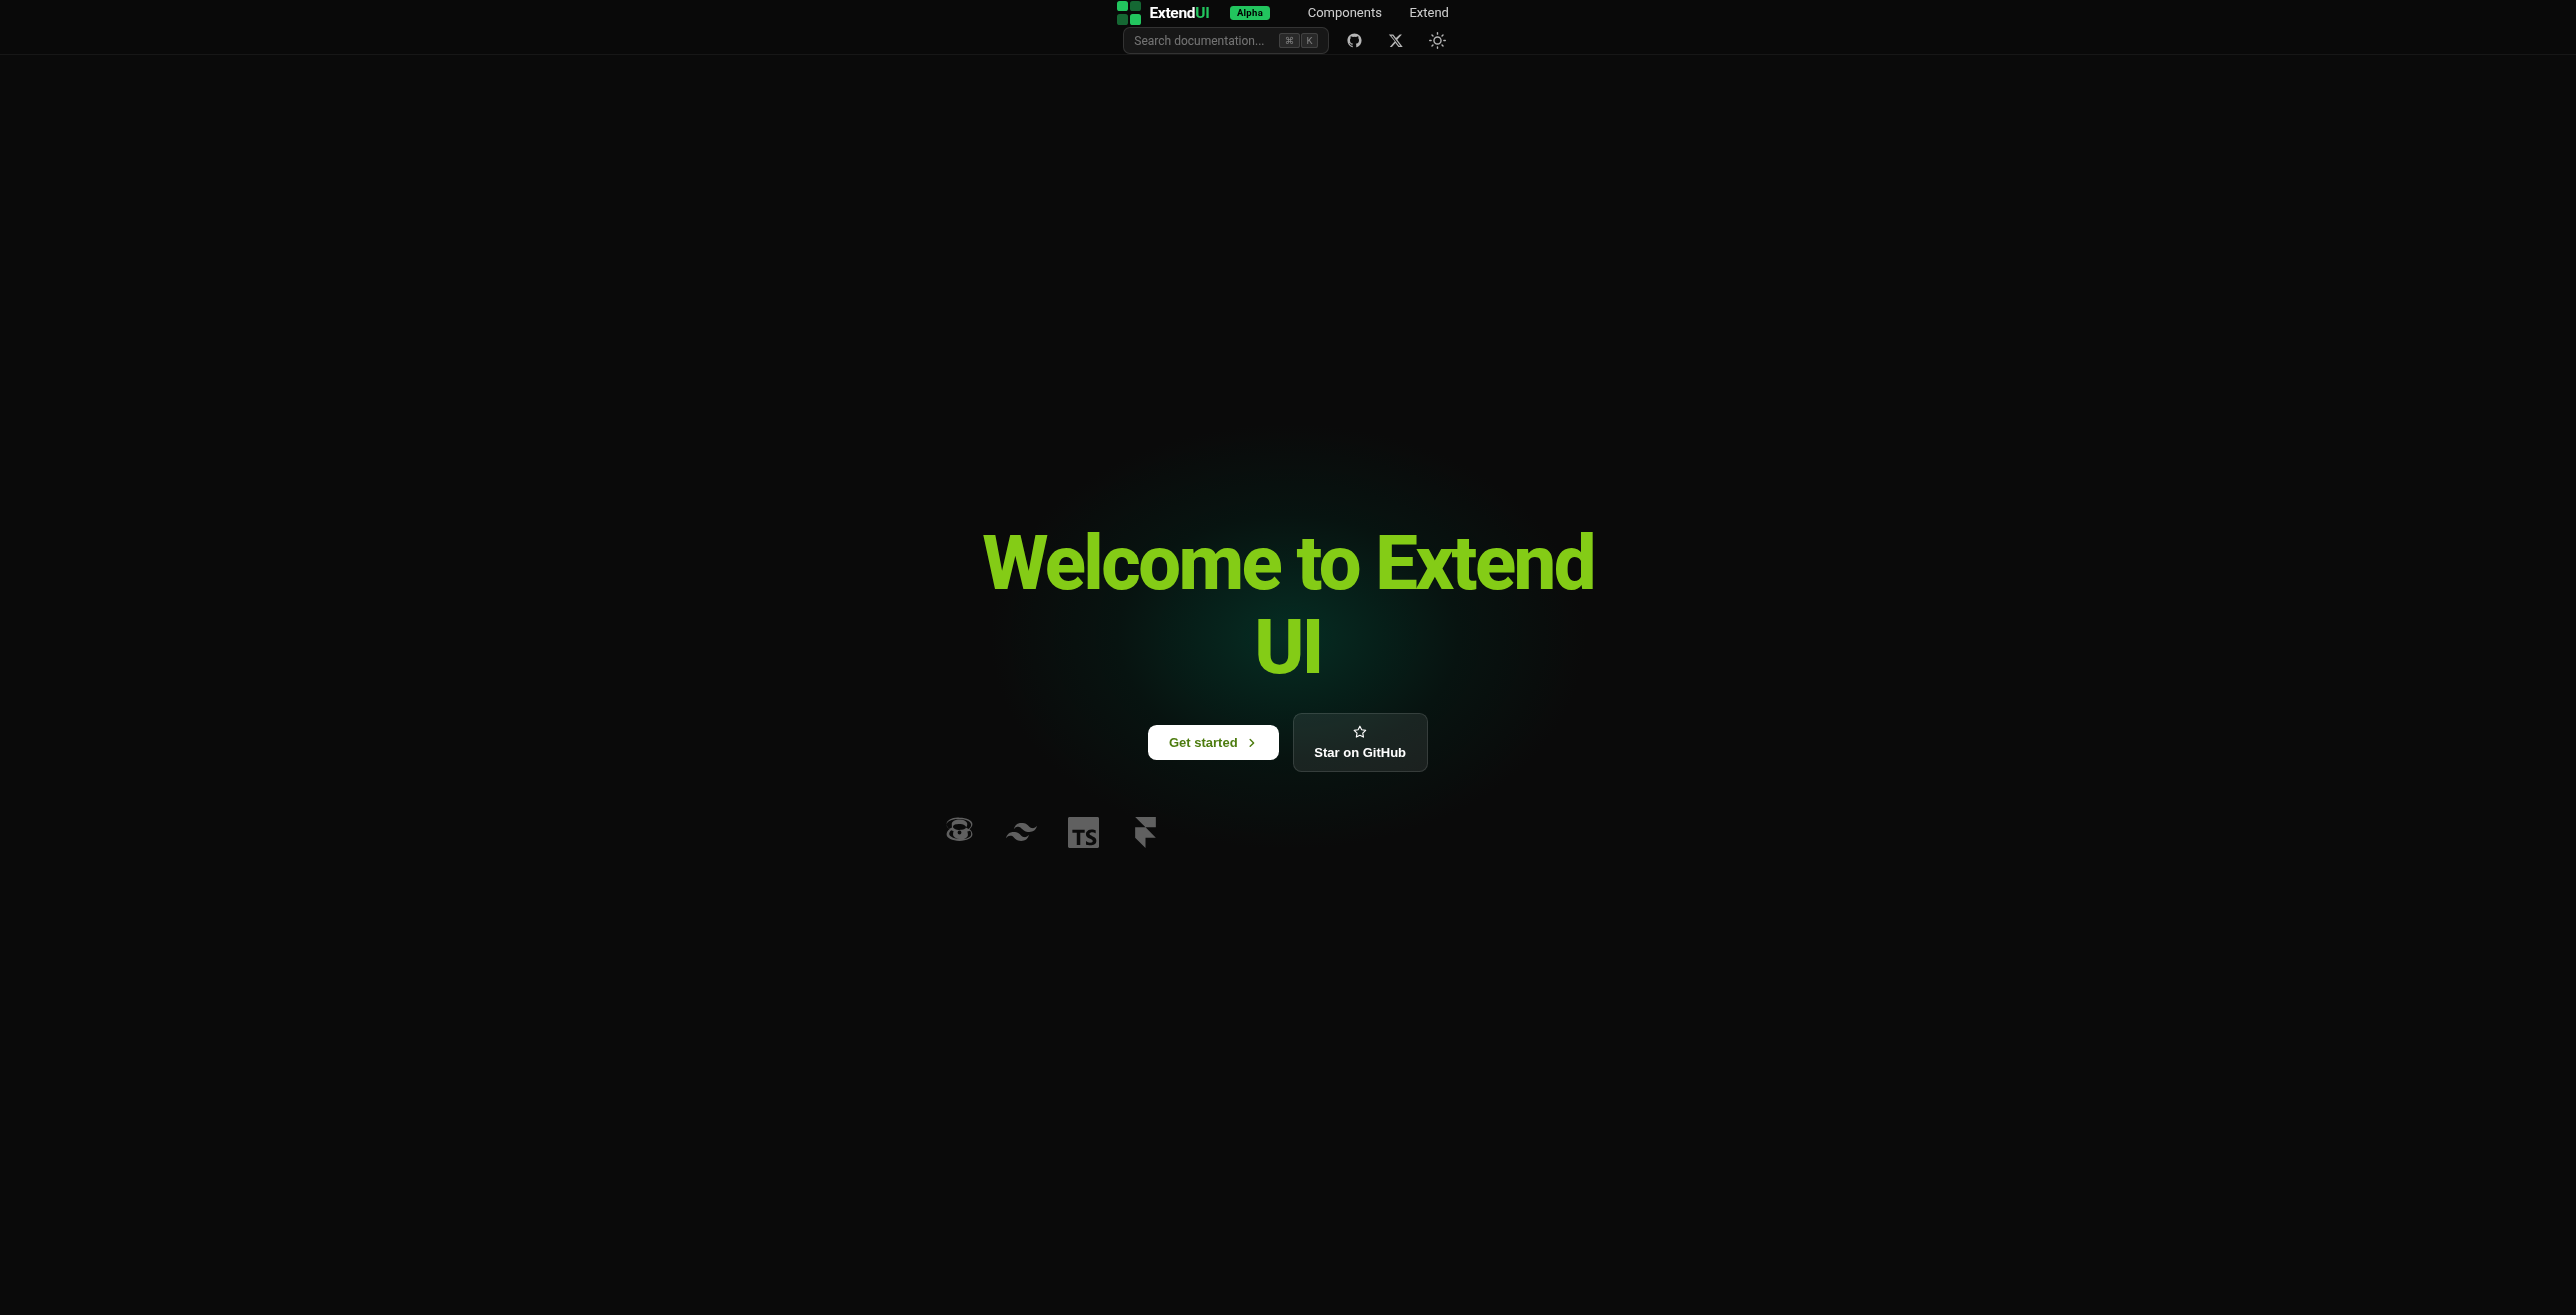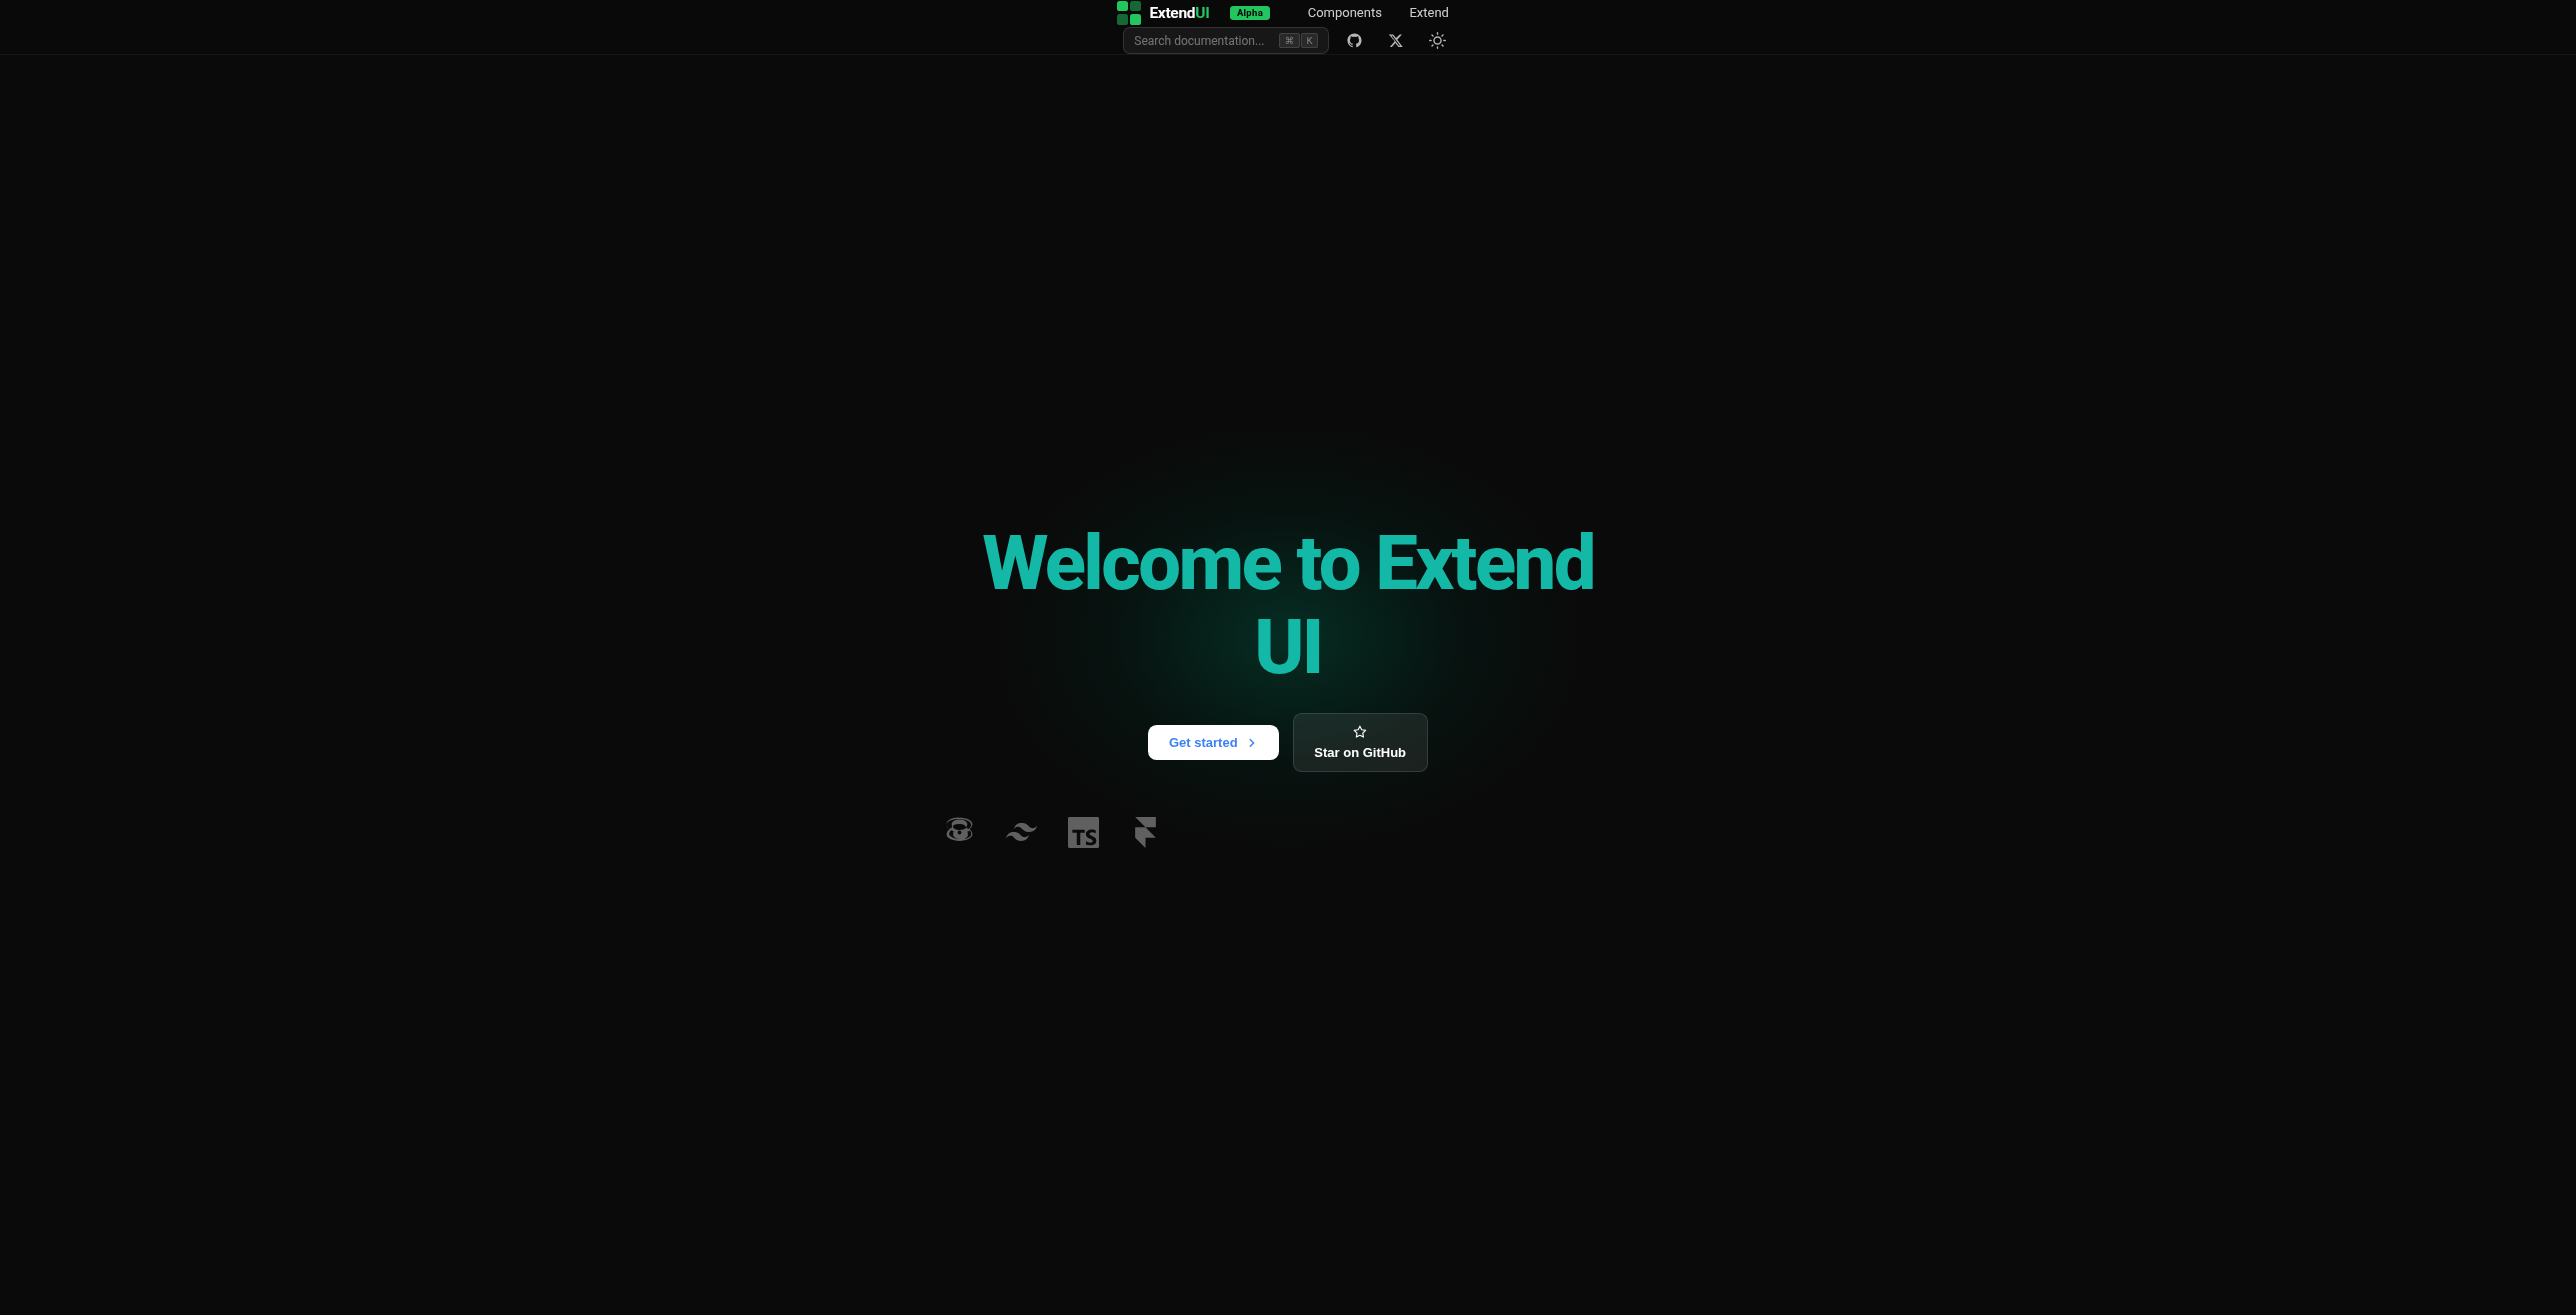--- a/index.html
+++ b/index.html
@@ -183,21 +183,21 @@
       position: relative;
       z-index: 1;
       max-width: 688px;
     }
 
     .hero-title {
       font-size: 76px;
       font-weight: 800;
       line-height: 1.1;
       letter-spacing: -2.6px;
-      color: #14b8a6;
+      color: #84cc16;
       margin-bottom: 24px;
     }
 
     .hero-subtitle {
       font-size: 17px;
       color: rgba(255,255,255,0.65);
       line-height: 1.6;
       margin-bottom: 34px;
       max-width: 533px;
       margin-left: auto;
@@ -215,21 +215,21 @@
       gap: 13.8px;
       justify-content: center;
       margin-bottom: 45px;
     }
 
     .btn-primary {
       display: flex;
       align-items: center;
       gap: 6.9px;
       background-color: #ffffff;
-      color: #3b82f6;
+      color: #4d7c0f;
       font-size: 13px;
       font-weight: 600;
       padding: 10.3px 20.6px;
       border-radius: 8.6px;
       cursor: pointer;
       border: none;
       transition: background 0.2s;
     }
 
     .btn-secondary {

